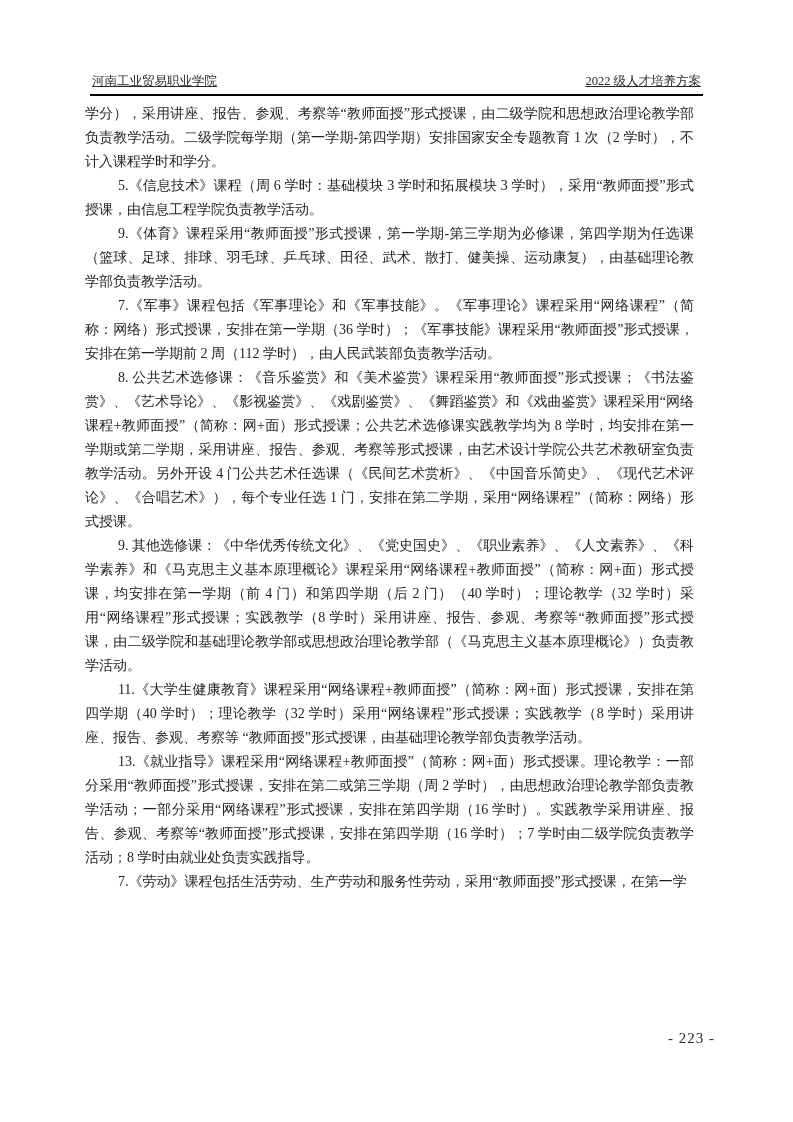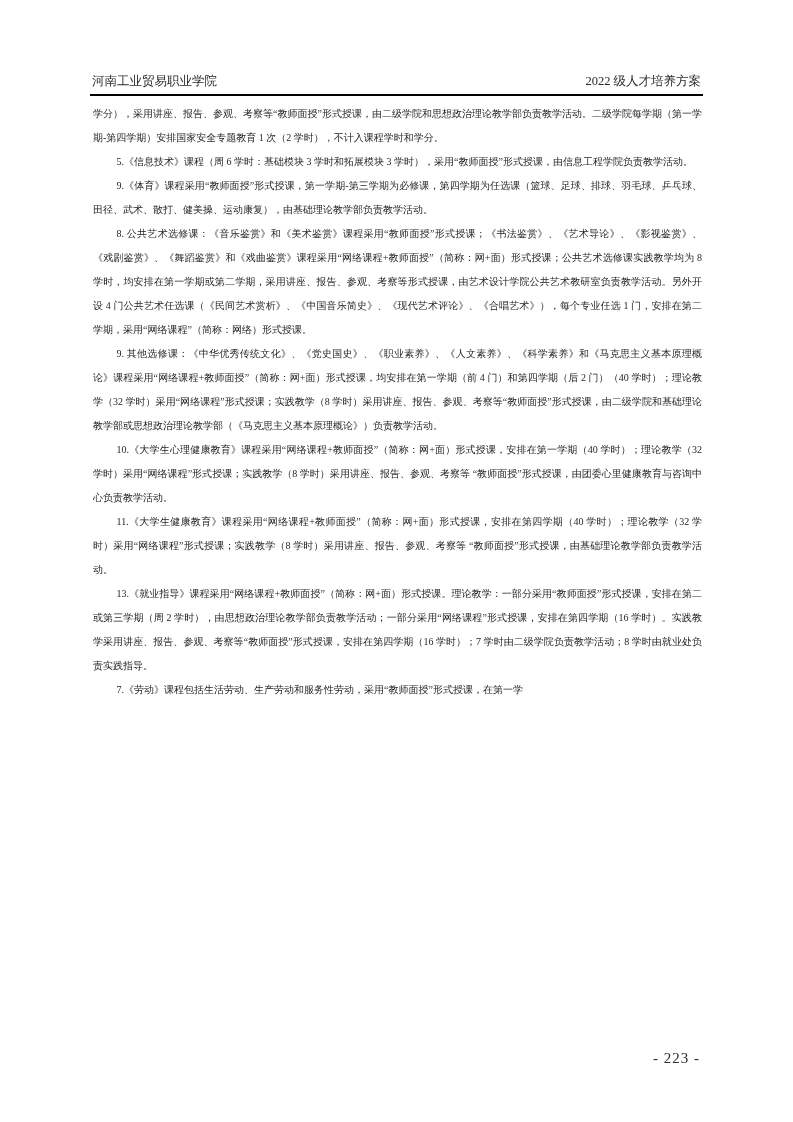--- a/index.html
+++ b/index.html
@@ -21,77 +21,77 @@
     position: absolute;
     top: 74px;
     left: 92px;
     width: 609px;
     display: flex;
     justify-content: space-between;
     align-items: flex-end;
     font-size: 12.5px;
     line-height: 15px;
     color: #2a2a2a;
+    text-decoration: underline;
   }
   .header-rule {
     position: absolute;
     top: 94px;
     left: 90px;
     width: 613px;
     height: 2px;
     background: #000000;
   }
   .doc-body {
     position: absolute;
     top: 102px;
-    left: 93px;
+    left: 85px;
     width: 609px;
-    font-size: 10px;
+    font-size: 14px;
     line-height: 24px;
     text-align: justify;
     color: #1e1e1e;
   }
   .doc-body p {
     margin: 0;
     padding: 0;
   }
   .doc-body p.indent {
     text-indent: 2.35em;
   }
   .page-footer {
     position: absolute;
     top: 1030px;
-    left: 91px;
+    left: 106px;
     width: 609px;
     text-align: right;
     font-size: 15px;
     letter-spacing: 1px;
     color: #2a2a2a;
-    margin-top: 20px;
   }
 </style>
 </head>
 <body>
 
 <div class="page">
 
   <div class="page-header">
     <span>河南工业贸易职业学院</span>
     <span>2022 级人才培养方案</span>
   </div>
 
   <div class="header-rule"></div>
 
   <div class="doc-body">
       <p class="">学分），采用讲座、报告、参观、考察等“教师面授”形式授课，由二级学院和思想政治理论教学部负责教学活动。二级学院每学期（第一学期-第四学期）安排国家安全专题教育 1 次（2 学时），不计入课程学时和学分。</p>
       <p class="indent">5.《信息技术》课程（周 6 学时：基础模块 3 学时和拓展模块 3 学时），采用“教师面授”形式授课，由信息工程学院负责教学活动。</p>
       <p class="indent">9.《体育》课程采用“教师面授”形式授课，第一学期-第三学期为必修课，第四学期为任选课（篮球、足球、排球、羽毛球、乒乓球、田径、武术、散打、健美操、运动康复），由基础理论教学部负责教学活动。</p>
+      <p class="indent">7.《军事》课程包括《军事理论》和《军事技能》。《军事理论》课程采用“网络课程”（简称：网络）形式授课，安排在第一学期（36 学时）；《军事技能》课程采用“教师面授”形式授课，安排在第一学期前 2 周（112 学时），由人民武装部负责教学活动。</p>
       <p class="indent">8. 公共艺术选修课：《音乐鉴赏》和《美术鉴赏》课程采用“教师面授”形式授课；《书法鉴赏》、《艺术导论》、《影视鉴赏》、《戏剧鉴赏》、《舞蹈鉴赏》和《戏曲鉴赏》课程采用“网络课程+教师面授”（简称：网+面）形式授课；公共艺术选修课实践教学均为 8 学时，均安排在第一学期或第二学期，采用讲座、报告、参观、考察等形式授课，由艺术设计学院公共艺术教研室负责教学活动。另外开设 4 门公共艺术任选课（《民间艺术赏析》、《中国音乐简史》、《现代艺术评论》、《合唱艺术》），每个专业任选 1 门，安排在第二学期，采用“网络课程”（简称：网络）形式授课。</p>
       <p class="indent">9. 其他选修课：《中华优秀传统文化》、《党史国史》、《职业素养》、《人文素养》、《科学素养》和《马克思主义基本原理概论》课程采用“网络课程+教师面授”（简称：网+面）形式授课，均安排在第一学期（前 4 门）和第四学期（后 2 门）（40 学时）；理论教学（32 学时）采用“网络课程”形式授课；实践教学（8 学时）采用讲座、报告、参观、考察等“教师面授”形式授课，由二级学院和基础理论教学部或思想政治理论教学部（《马克思主义基本原理概论》）负责教学活动。</p>
-      <p class="indent">10.《大学生心理健康教育》课程采用“网络课程+教师面授”（简称：网+面）形式授课，安排在第一学期（40 学时）；理论教学（32 学时）采用“网络课程”形式授课；实践教学（8 学时）采用讲座、报告、参观、考察等 “教师面授”形式授课，由团委心里健康教育与咨询中心负责教学活动。</p>
       <p class="indent">11.《大学生健康教育》课程采用“网络课程+教师面授”（简称：网+面）形式授课，安排在第四学期（40 学时）；理论教学（32 学时）采用“网络课程”形式授课；实践教学（8 学时）采用讲座、报告、参观、考察等 “教师面授”形式授课，由基础理论教学部负责教学活动。</p>
       <p class="indent">13.《就业指导》课程采用“网络课程+教师面授”（简称：网+面）形式授课。理论教学：一部分采用“教师面授”形式授课，安排在第二或第三学期（周 2 学时），由思想政治理论教学部负责教学活动；一部分采用“网络课程”形式授课，安排在第四学期（16 学时）。实践教学采用讲座、报告、参观、考察等“教师面授”形式授课，安排在第四学期（16 学时）；7 学时由二级学院负责教学活动；8 学时由就业处负责实践指导。</p>
       <p class="indent">7.《劳动》课程包括生活劳动、生产劳动和服务性劳动，采用“教师面授”形式授课，在第一学</p>
     </div>
 
   <div class="page-footer">
     <span>- 223 -</span>
   </div>
 
 </div>

